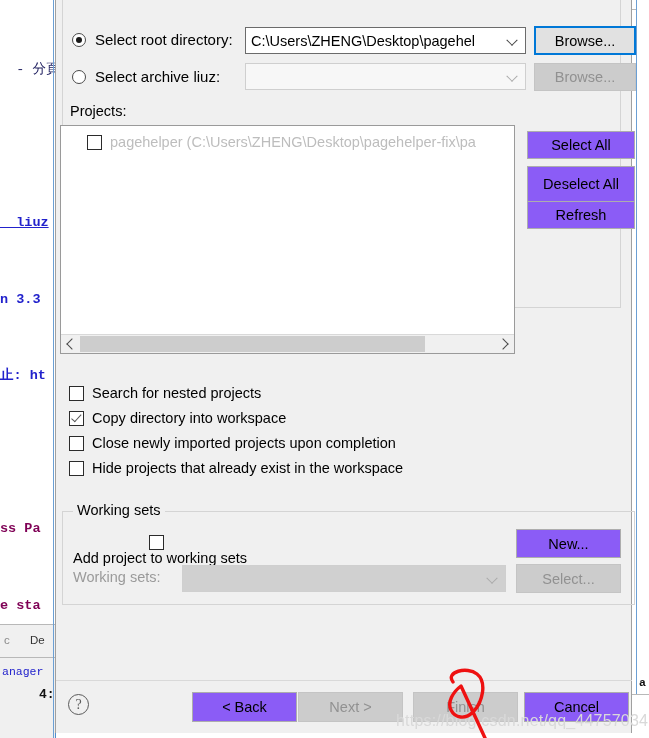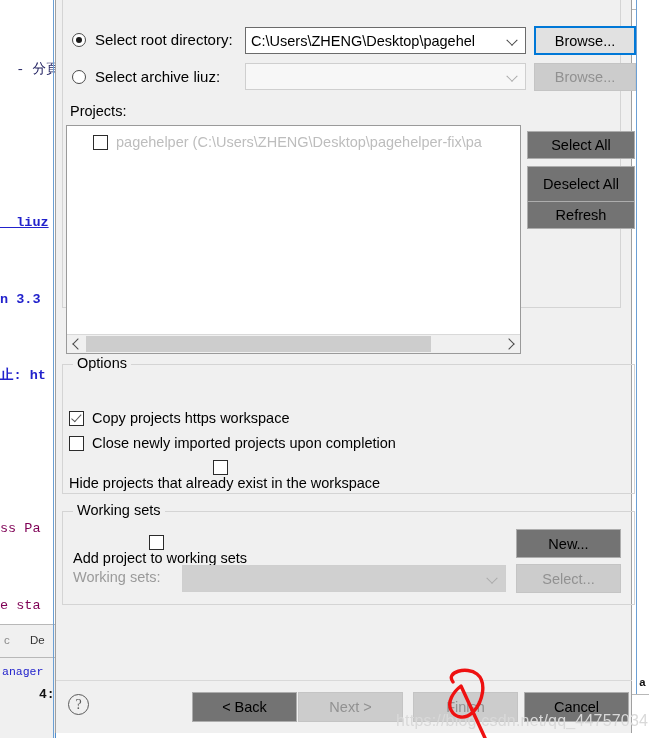--- a/index.html
+++ b/index.html
@@ -32,21 +32,21 @@
     font-family: "Liberation Mono", monospace;
     font-size: 13.5px;
     line-height: 25.5px;
     white-space: pre;
     overflow: hidden;
     color: #2f2fbf;
     font-weight: bold;
   }
   .bg-code .ln { display: block; height: 25.5px; overflow: hidden; }
   .c-blue   { color: #2222cc; }
-  .c-purple { color: #7f0055; font-weight: normal; }
+  .c-purple { color: #7f0055; font-weight: bold; }
   .c-dark   { color: #202060; font-weight: normal; }
   .c-link   { color: #2222cc; text-decoration: underline; }
 
   .bg-vline {
     position: absolute;
     top: 0; height: 738px;
     width: 1px;
     background: #6b9fd4;
   }
   .bg-hline {
@@ -152,21 +152,21 @@
     border-bottom: 1.5px solid #444;
   }
   .combo.disabled .chev,
   .combo.grayfill .chev {
     border-right-color: #aaaaaa;
     border-bottom-color: #aaaaaa;
   }
 
   .btn {
     position: absolute;
-    background: #737373;
+    background: #8b5cf6;
     border: 1px solid #adadad;
     box-sizing: border-box;
     font-size: 14.5px;
     color: #000000;
     display: flex;
     align-items: center;
     justify-content: center;
     white-space: nowrap;
     font-family: "Liberation Sans", sans-serif;
   }
@@ -394,21 +394,21 @@
       <span></span>
       <span class="chev"></span>
     </div>
 
     <div class="btn disabled" style="left:478px; top:63px; width:102px; height:28px;">
       <span>Browse...</span>
     </div>
 
     <div class="label-static" style="left:14px; top:103px;">Projects:</div>
 
-    <div class="listbox" style="left:10px; top:125px; width:455px; height:229px;">
+    <div class="listbox" style="left:4px; top:125px; width:455px; height:229px;">
       <div class="list-item">
         <span class="chk gray"></span>
         <span>pagehelper (C:\Users\ZHENG\Desktop\pagehelper-fix\pa</span>
       </div>
 
       <div class="hscroll" style="left:0px; bottom:0px; width:453px;">
         <span class="arrow left"></span>
         <span class="thumb"></span>
         <span class="arrow right"></span>
       </div>
@@ -417,36 +417,37 @@
     <div class="btn" style="left:471px; top:131px; width:108px; height:28px;">
       <span>Select All</span>
     </div>
     <div class="btn" style="left:471px; top:166px; width:108px; height:36px;">
       <span>Deselect All</span>
     </div>
     <div class="btn" style="left:471px; top:201px; width:108px; height:28px;">
       <span>Refresh</span>
     </div>
 
-    <div class="group" style="left:6px; top:364px; width:573px; height:130px;">
-      <div class="group-label">Options</div>
-    </div>
-
+
+    <div class="row-chk" style="left:13px; top:385px;">
+      <span class="chk"></span>
+      <span>Search for nested projects</span>
+    </div>
 
     <div class="row-chk" style="left:13px; top:410px;">
       <span class="chk checked"></span>
-      <span>Copy projects https workspace</span>
+      <span>Copy directory into workspace</span>
     </div>
 
     <div class="row-chk" style="left:13px; top:435px;">
       <span class="chk"></span>
       <span>Close newly imported projects upon completion</span>
     </div>
 
-    <div class="row-chk" style="left:13px; top:460px;flex-direction:column;">
+    <div class="row-chk" style="left:13px; top:460px;">
       <span class="chk"></span>
       <span>Hide projects that already exist in the workspace</span>
     </div>
 
     <div class="group" style="left:6px; top:511px; width:573px; height:94px;">
       <div class="group-label">Working sets</div>
     </div>
 
     <div class="row-chk" style="left:17px; top:535px;flex-direction:column;">
       <span class="chk"></span>

